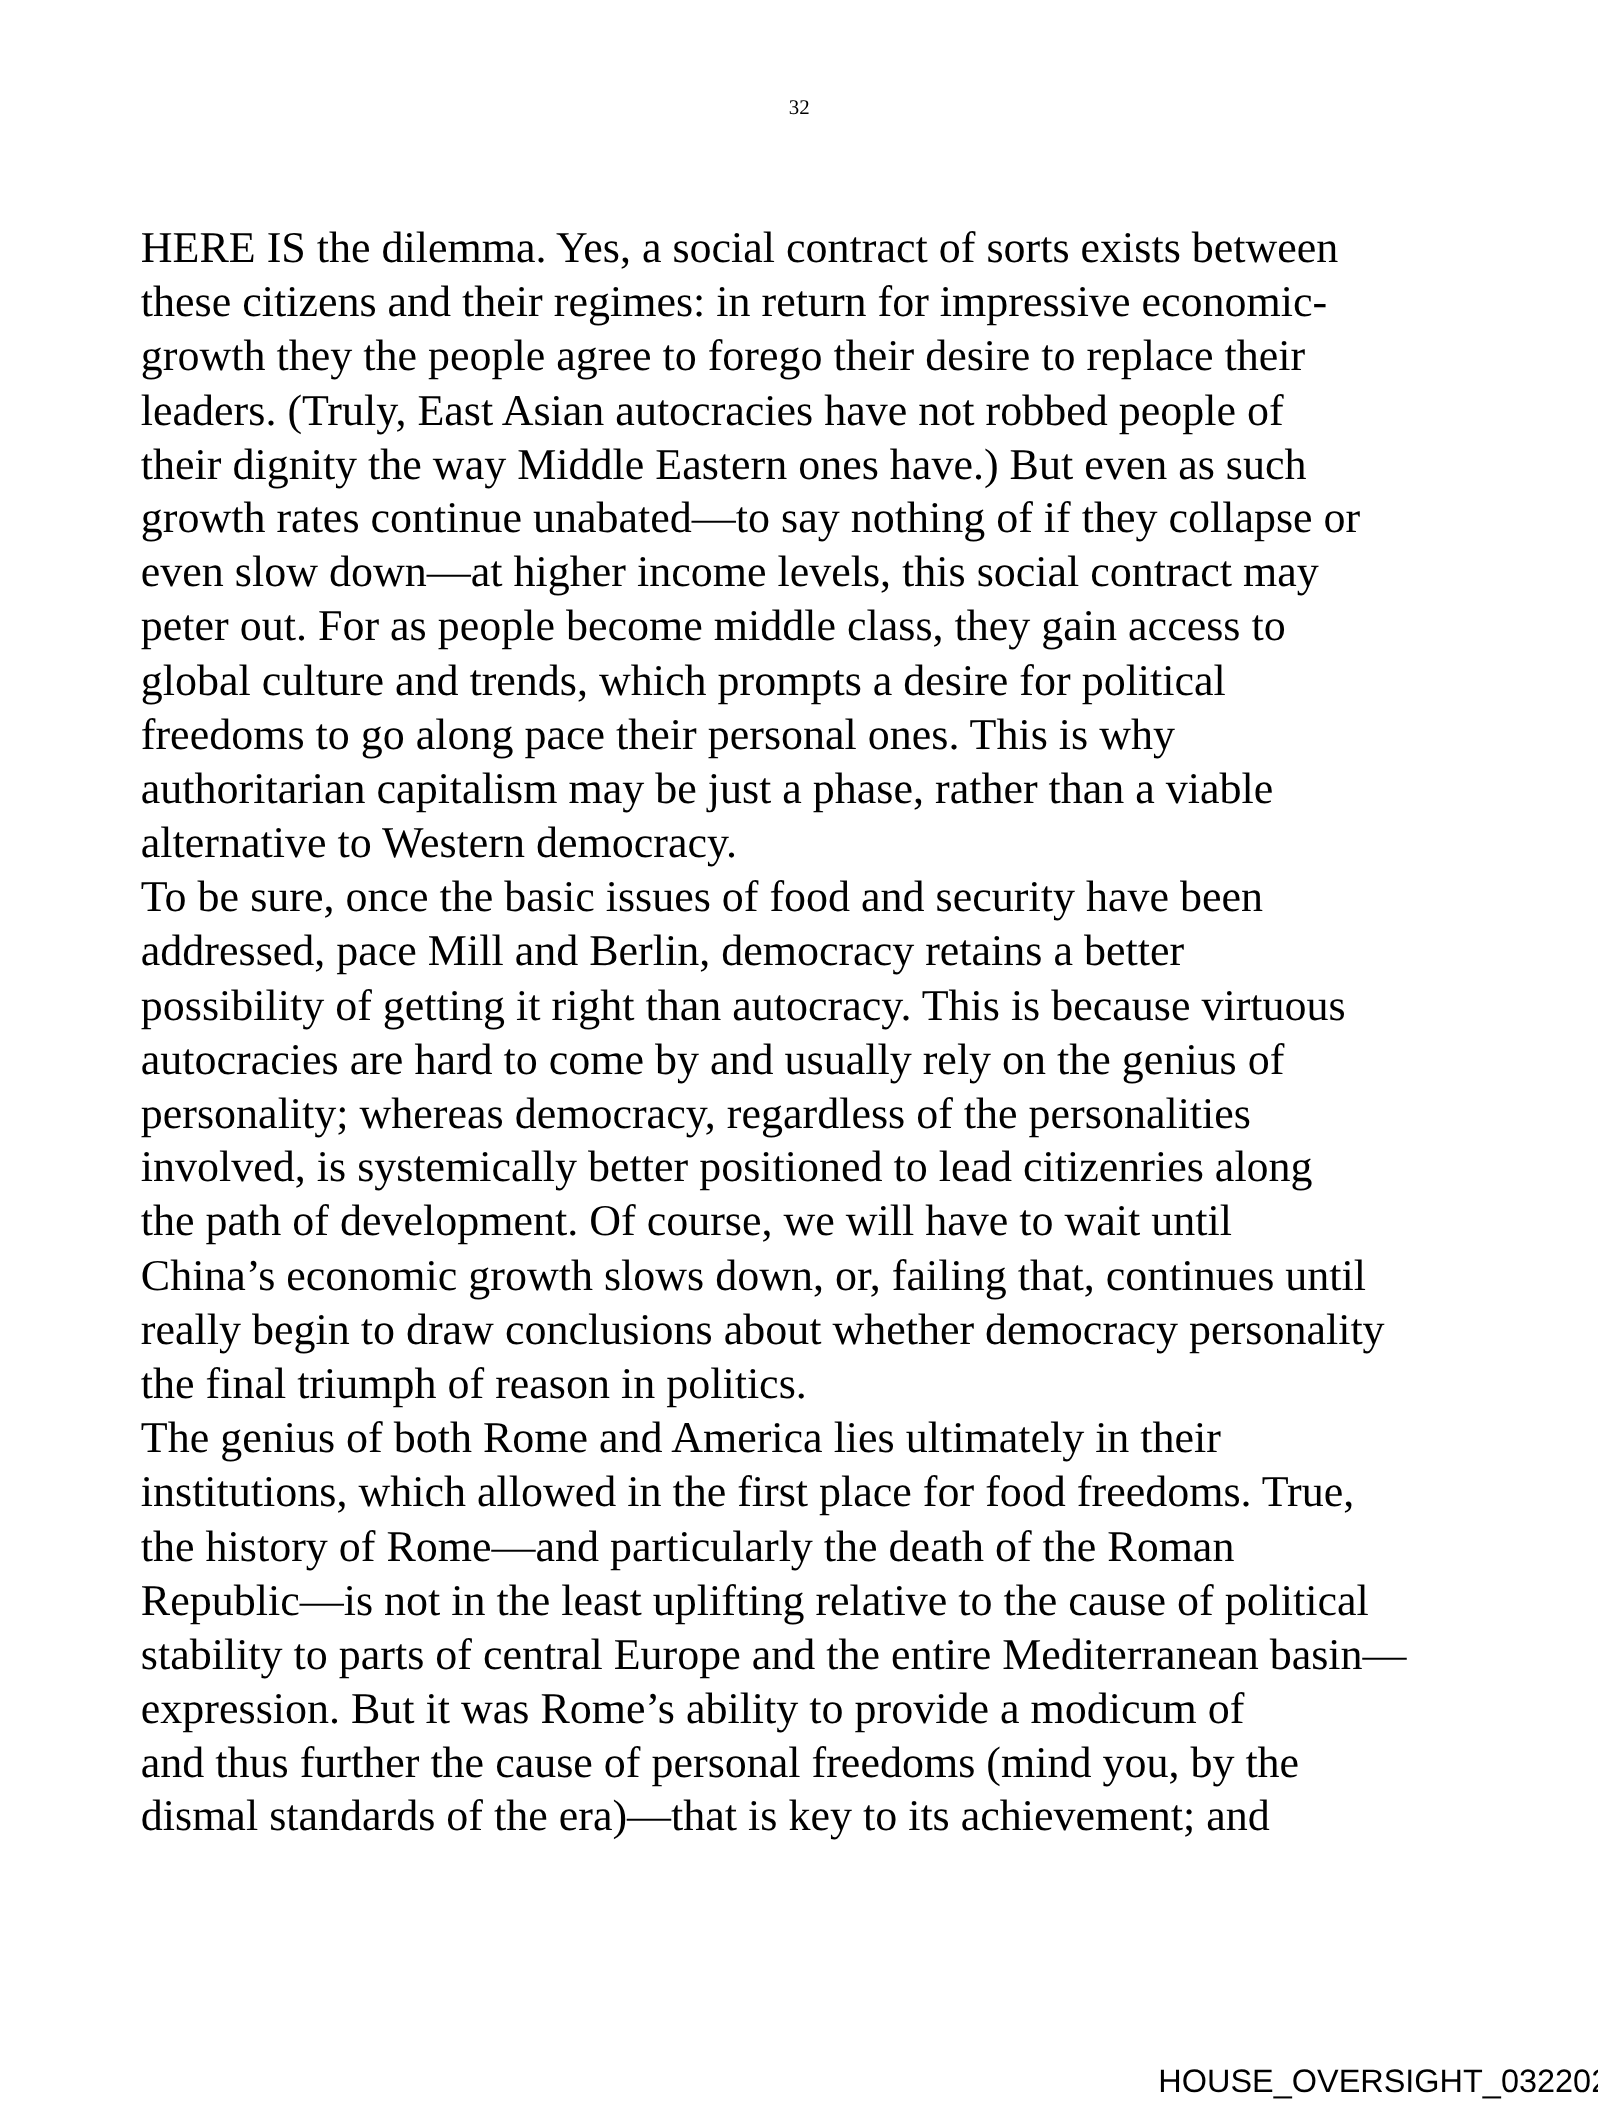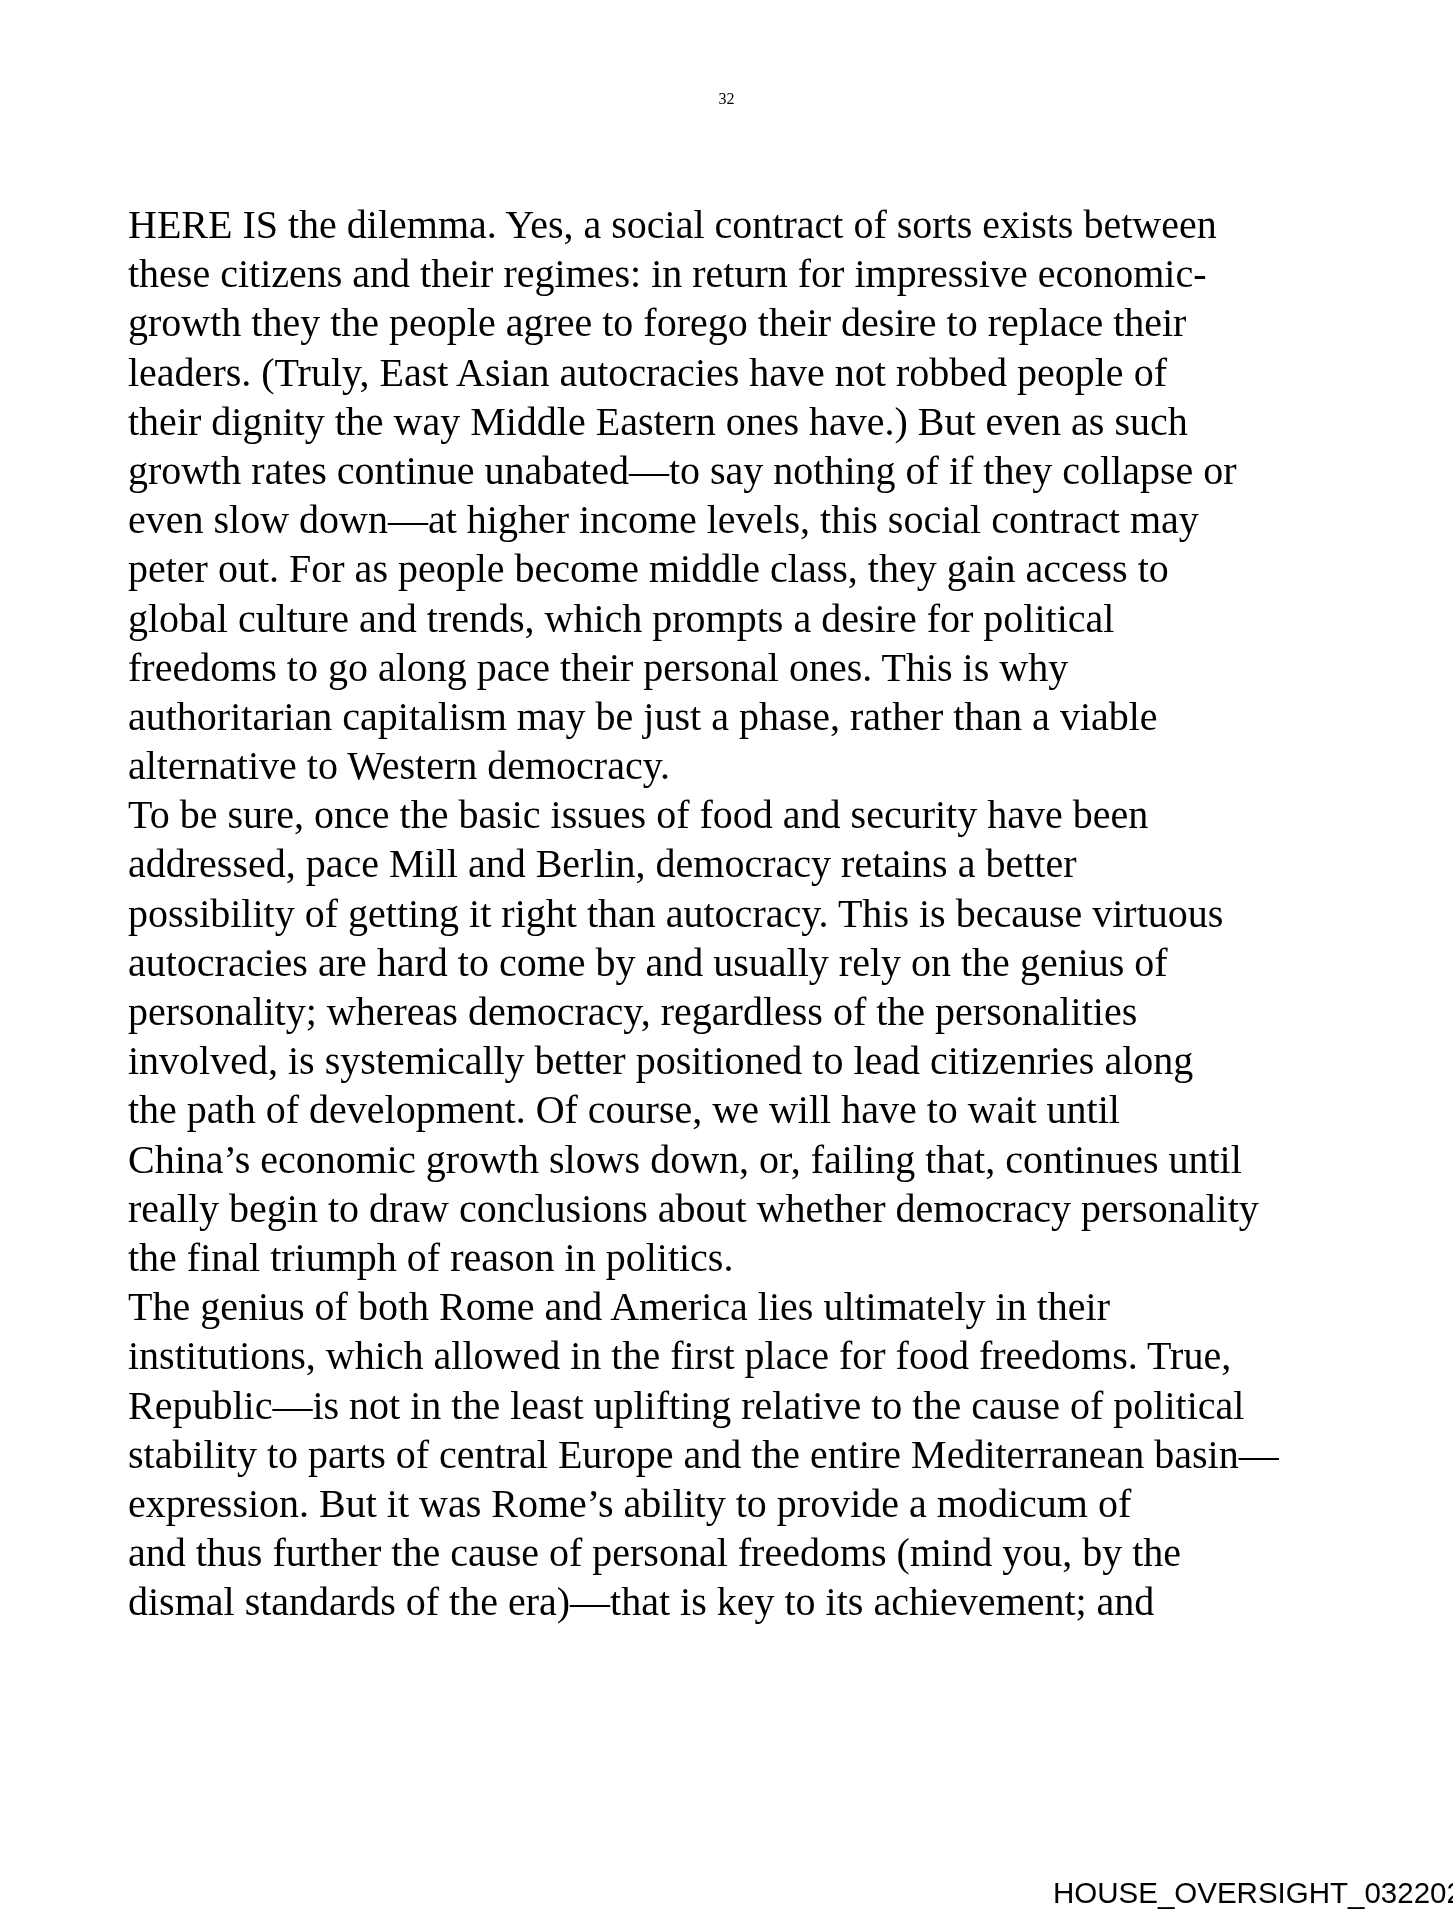--- a/index.html
+++ b/index.html
@@ -14,21 +14,21 @@
       overflow: hidden;
       color: #000000;
     }
     .page-number {
       position: absolute;
       top: 84px;
       left: 0;
       width: 1453px;
       text-align: center;
       font-family: "Liberation Serif", "DejaVu Serif", serif;
-      font-size: 16px;
+      font-size: 19px;
       line-height: 30px;
       margin-left: 0px;
     }
     .body-text {
       position: absolute;
       top: 171px;
       left: 128px;
       width: 1300px;
       font-family: "Liberation Serif", "DejaVu Serif", serif;
       font-size: 40px;
@@ -78,20 +78,21 @@
     <span class="line">personality; whereas democracy, regardless of the personalities</span>
     <span class="line">involved, is systemically better positioned to lead citizenries along</span>
     <span class="line">the path of development. Of course, we will have to wait until</span>
     <span class="line">China’s economic growth slows down, or, failing that, continues until</span>
     <span class="line">really begin to draw conclusions about whether democracy personality</span>
     <span class="line">the final triumph of reason in politics.</span>
   </div>
   <div class="paragraph">
     <span class="line">The genius of both Rome and America lies ultimately in their</span>
     <span class="line">institutions, which allowed in the first place for food freedoms. True,</span>
+    <span class="line">the history of Rome—and particularly the death of the Roman</span>
     <span class="line">Republic—is not in the least uplifting relative to the cause of political</span>
     <span class="line">stability to parts of central Europe and the entire Mediterranean basin—</span>
     <span class="line">expression. But it was Rome’s ability to provide a modicum of</span>
     <span class="line">and thus further the cause of personal freedoms (mind you, by the</span>
     <span class="line">dismal standards of the era)—that is key to its achievement; and</span>
   </div>
 </div>
 
 <div class="footer-id">HOUSE_OVERSIGHT_032202</div>
 

